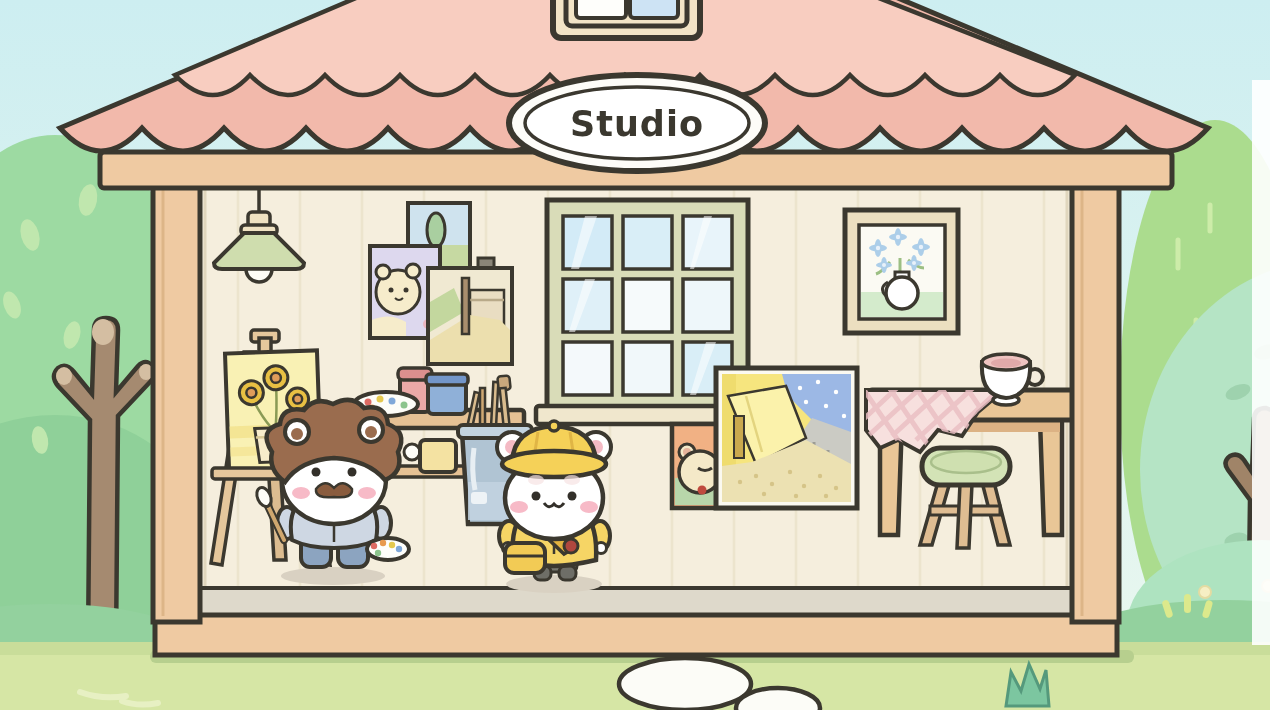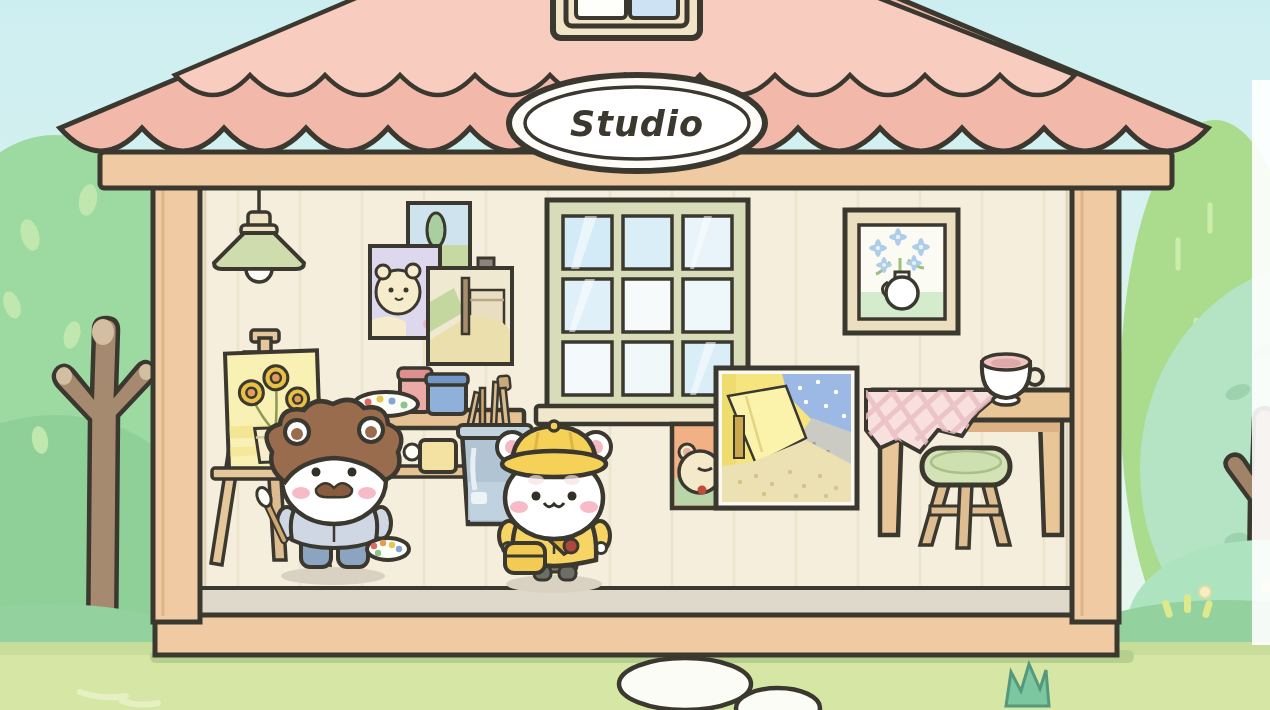--- a/index.html
+++ b/index.html
@@ -1,17 +1,17 @@
 <!DOCTYPE html>
 <html><head>
 <meta charset="utf-8">
 <style>
   html,body{margin:0;padding:0;background:#222;}
   .stage{position:relative;width:1270px;height:710px;overflow:hidden;
-         font-family:"DejaVu Sans",sans-serif;font-style:italic;}
+         font-family:"DejaVu Sans",sans-serif;}
   svg{display:block;}
   .ink{stroke:#3b382f;}
   text{font-family:"DejaVu Sans","Liberation Sans",sans-serif;}
 </style>
 </head>
 <body>
 
 <div class="stage">
 <svg width="1270" height="710" viewBox="0 0 1270 710" xmlns="http://www.w3.org/2000/svg">
   <defs>

